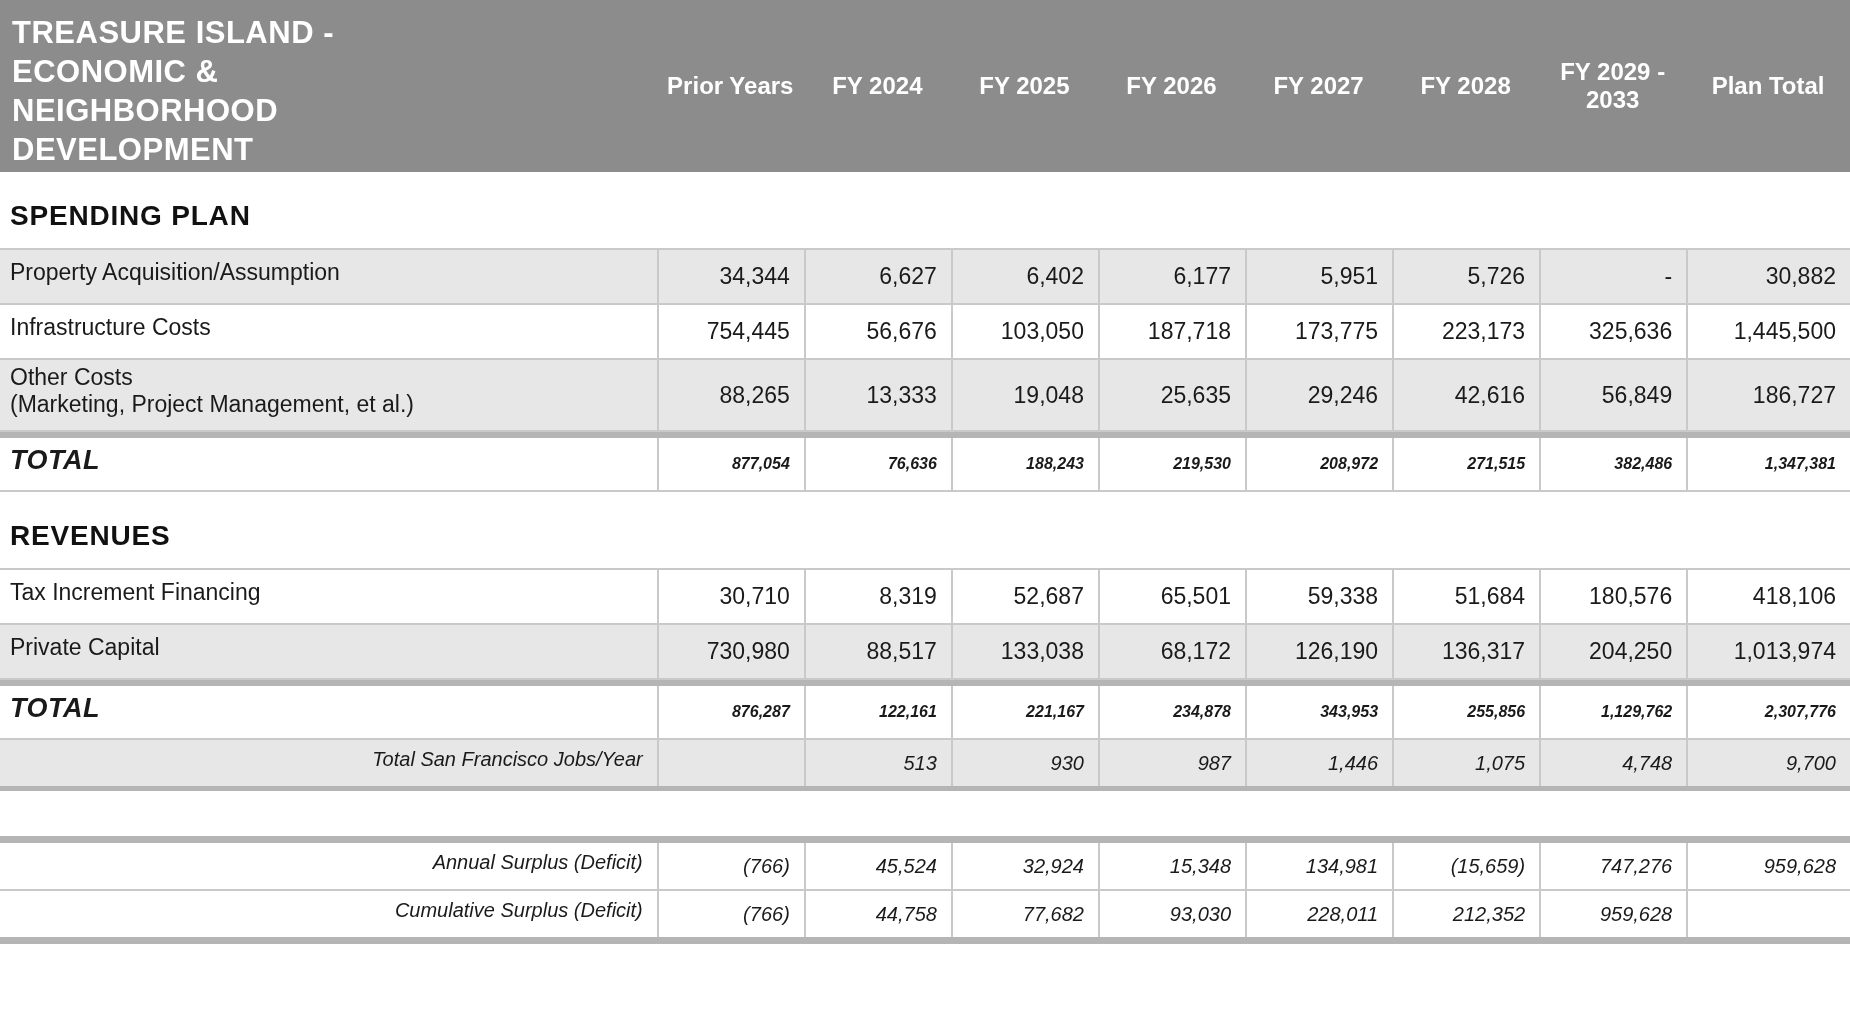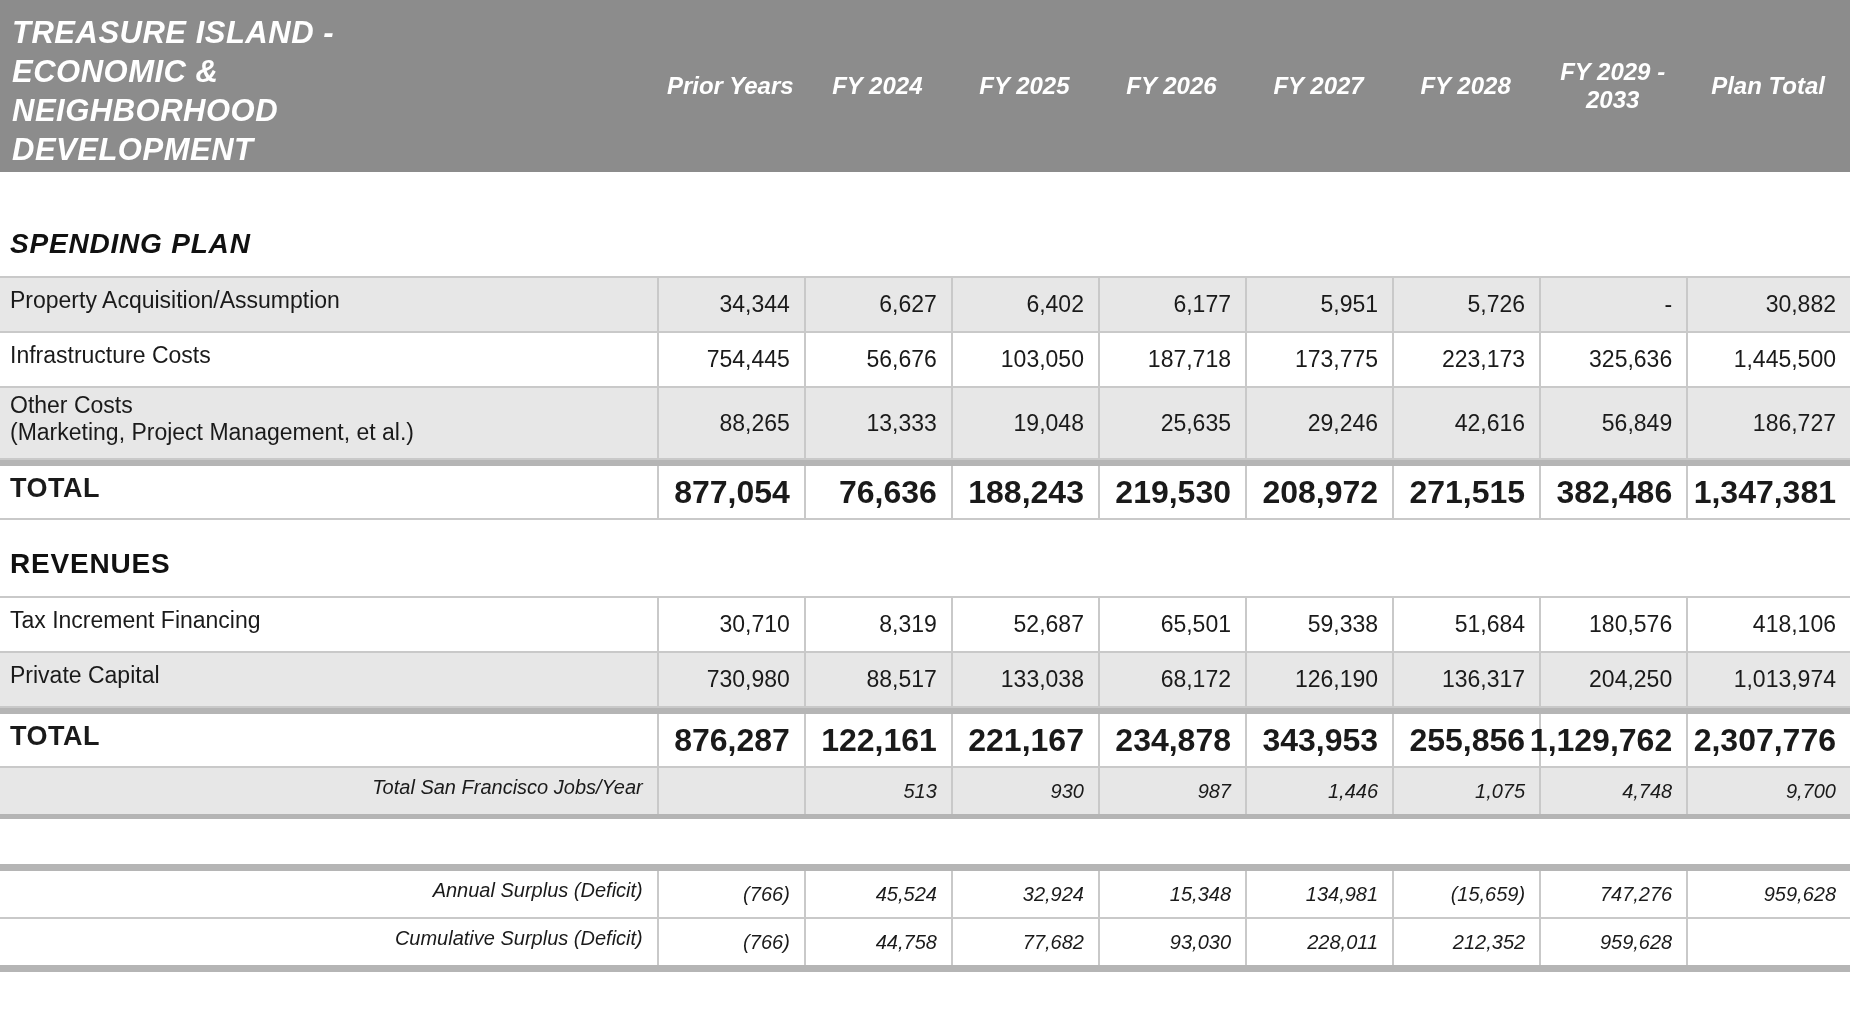--- a/index.html
+++ b/index.html
@@ -14,21 +14,20 @@
   .grid-row {
     display: grid;
     grid-template-columns: 35.5% repeat(7, 7.95%) 1fr;
   }
 
   
   .topbar {
     background: #8c8c8c;
     height: 172px;
     align-items: center;
-    font-style: italic;
   }
   .title-cell { align-self: start; padding: 13px 0 0 12px; }
   .page-title {
     margin: 0;
     width: 440px;
     color: #ffffff;
     font-size: 31px;
     font-weight: bold;
     line-height: 1.26;
     letter-spacing: 0.5px;
@@ -44,38 +43,38 @@
 
   
   .section-heading {
     margin: 0;
     padding-left: 10px;
     font-size: 28px;
     font-weight: 600;
     letter-spacing: 0.8px;
     color: #111111;
   }
-  .spending-heading-wrap { margin-top: 56px; font-style: italic; }
+  .spending-heading-wrap { margin-top: 28px; }
   .revenues-heading-wrap { margin-top: 28px; }
 
   
   .table { border-top: 2px solid #c9c9c9; margin-top: 16px; }
   .row { border-bottom: 2px solid #c9c9c9; }
   .row.alt { background: #e7e7e7; }
   .cell {
     display: flex;
     align-items: center;
     min-height: 53px;
     font-size: 23px;
   }
   .cell.num { justify-content: flex-end; padding-right: 14px; border-left: 2px solid #c9c9c9; }
   .cell.label { justify-content: flex-start; padding: 4px 8px 12px 10px; }
   .label-lines { line-height: 27px; }
-  .row.total-row { border-top: 6px solid #b5b5b5; background: #ffffff; }
-  .row.total-row .cell { font-weight: bold; font-size: 32px; min-height: 52px; }
+  .row.total-row { border-top: 6px solid #b5b5b5; background: #ffffff; font-style: italic; }
+  .row.total-row .cell { font-weight: bold; font-size: 16px; min-height: 52px; }
   .row.total-row .cell.label { font-size: 27px; letter-spacing: 0.5px; }
   .row.italic-row .cell { font-style: italic; font-size: 20px; min-height: 46px; }
   .row.italic-row .cell.label { justify-content: flex-end; padding-right: 14px; }
   .row.jobs-row { border-bottom: 5px solid #b5b5b5; }
 
   
   .surplus-table {
     margin-top: 45px;
     border-top: 7px solid #b5b5b5;
     border-bottom: 7px solid #b5b5b5;

